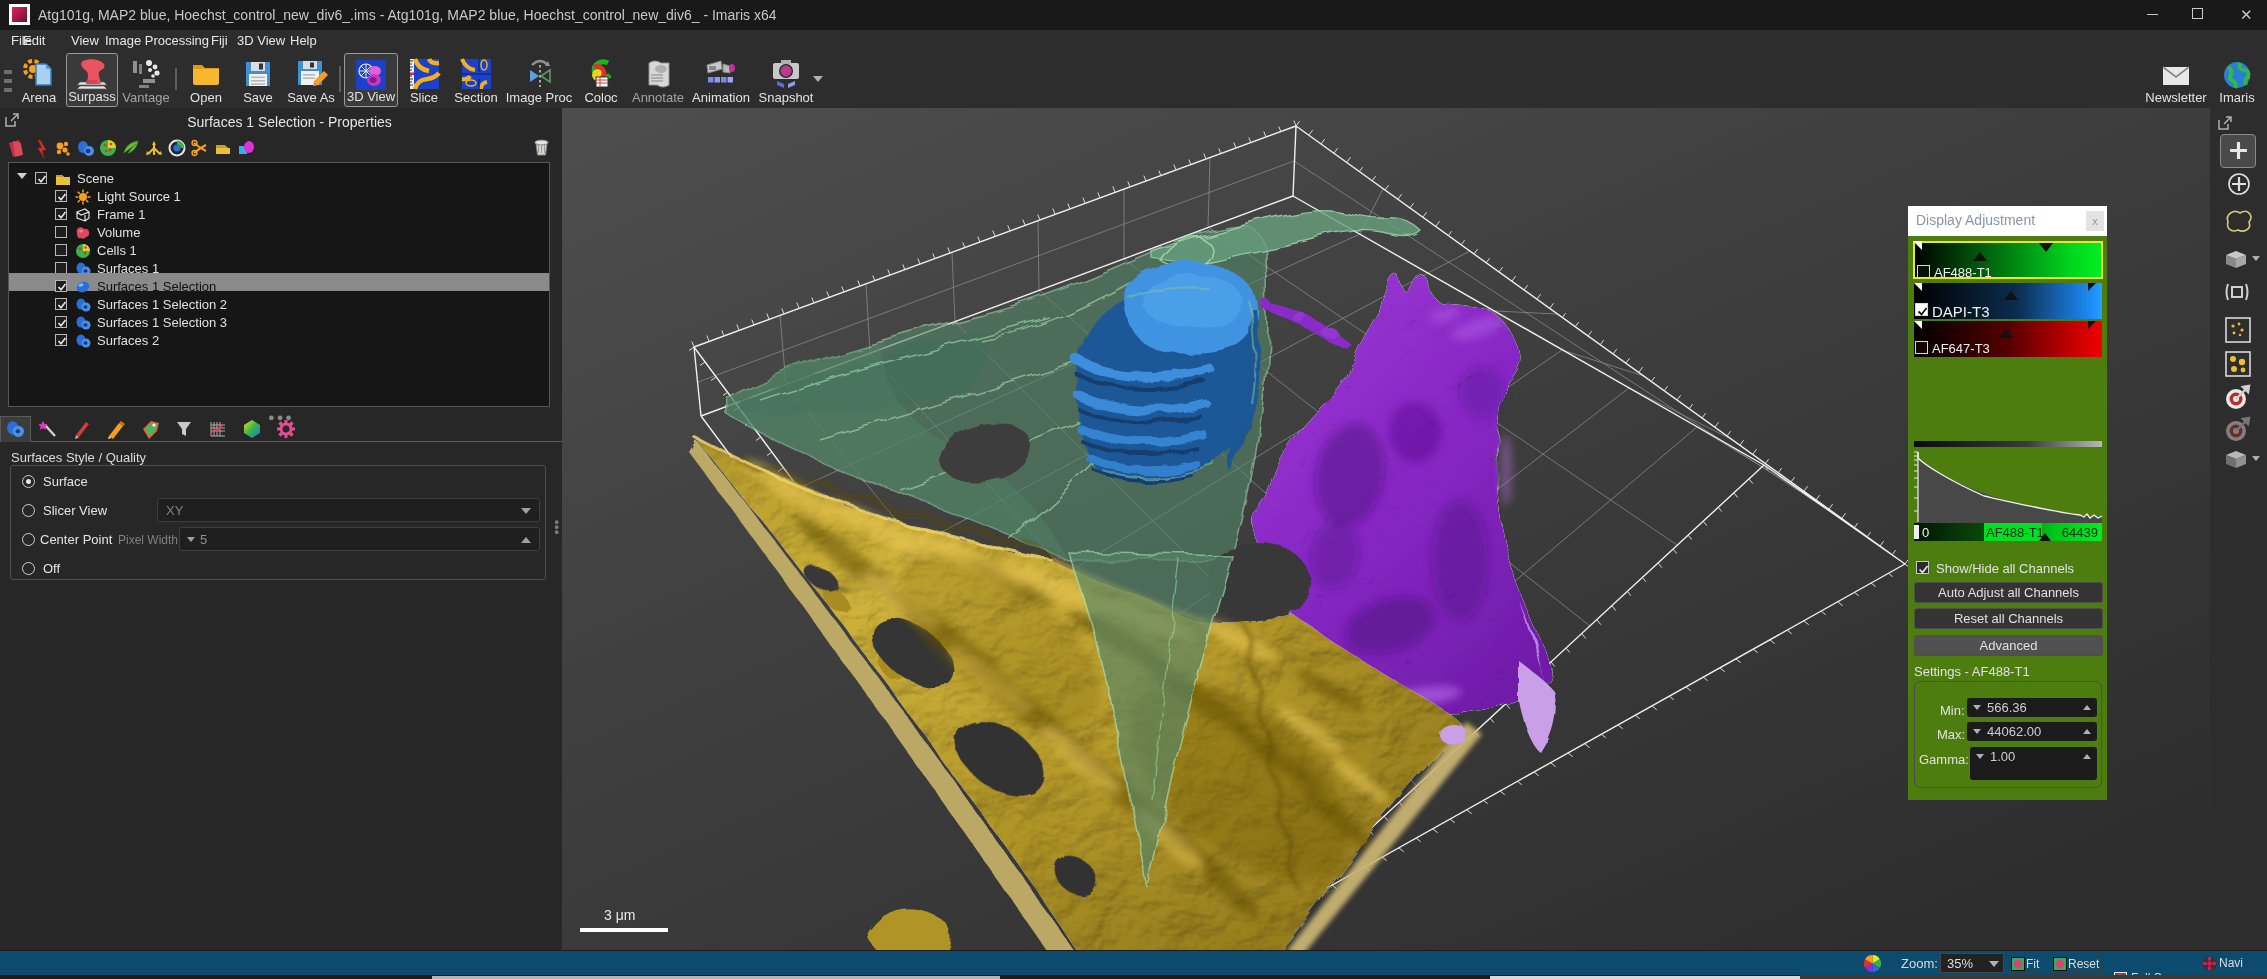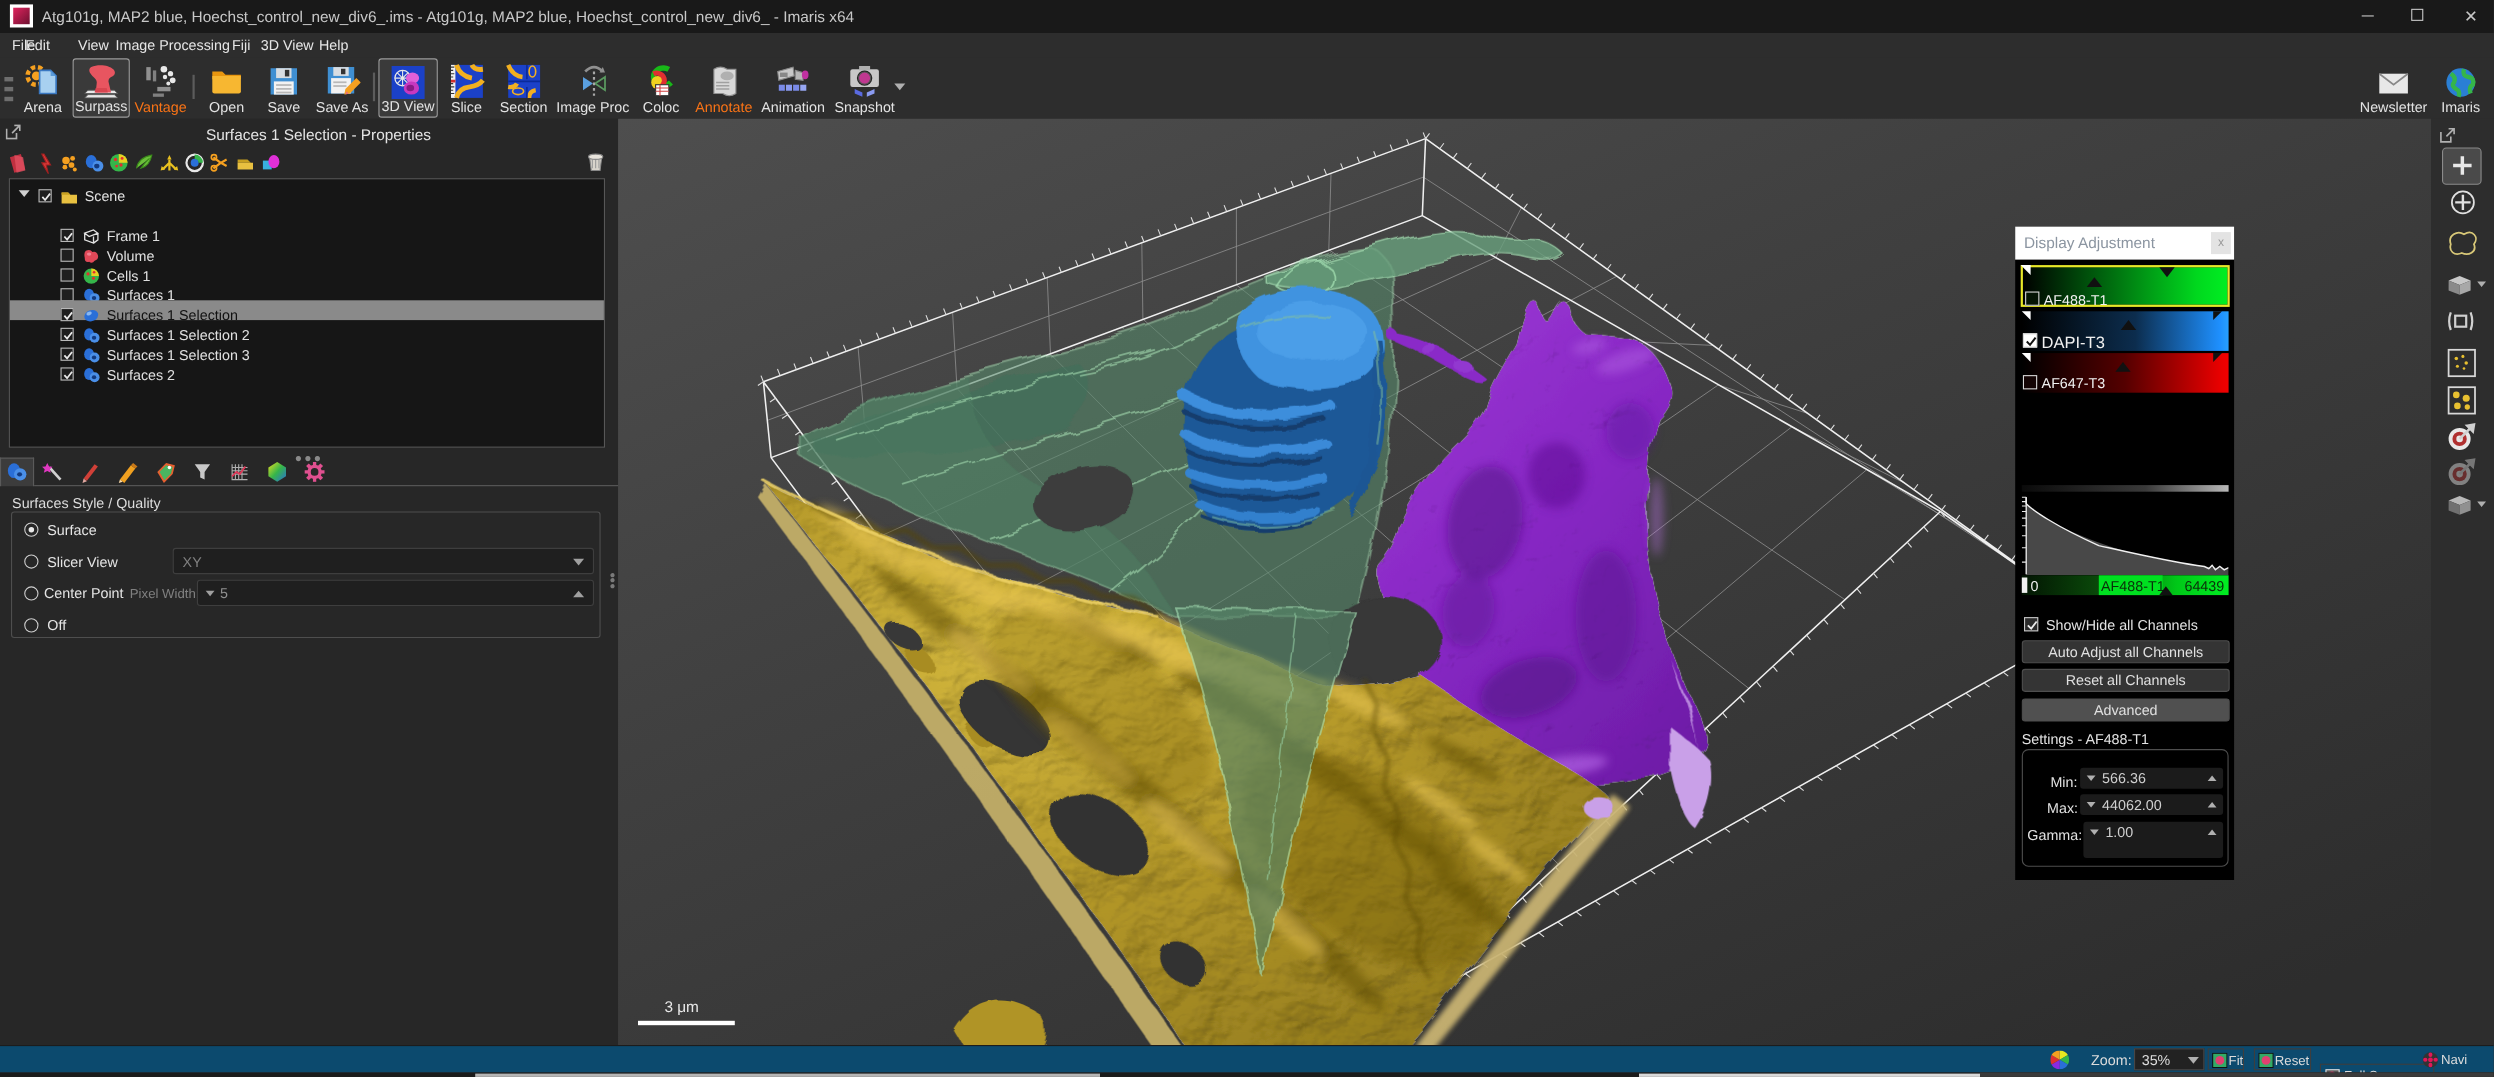--- a/index.html
+++ b/index.html
@@ -7,21 +7,21 @@
     font-family:"Liberation Sans", sans-serif; }
   .abs { position:absolute; }
   #titlebar { position:absolute; left:0; top:0; width:2267px; height:30px; background:#191919; color:#cfcfcf; }
   #titlebar .ttext { position:absolute; left:38px; top:7px; font-size:14px; color:#c8c8c8; }
   #menubar { position:absolute; left:0; top:30px; width:2267px; height:22px; background:#2d2d2d; color:#e6e6e6; font-size:13px; letter-spacing:0; }
   #menubar span { position:absolute; top:3px; }
   #toolbar { position:absolute; left:0; top:52px; width:2267px; height:56px; background:#2d2d2d; }
   .tbtn { position:absolute; top:1px; height:54px; border-radius:3px; text-align:center; }
   .tbtn .lbl { position:absolute; bottom:2px; width:100%; text-align:center; font-size:13px; color:#e2e2e2; }
   .tbtn.sel { background:#3a3a3a; border:1px solid #9a9a9a; }
-  .tbtn.dis .lbl { color:#f97316; }
+  .tbtn.dis .lbl { color:#a3a3a3; }
   .ticon { position:absolute; top:4px; left:50%; transform:translateX(-50%); width:34px; height:34px; }
   #leftpanel { position:absolute; left:0; top:108px; width:562px; height:842px; background:#272727; }
   #statusbar { position:absolute; left:0; top:950px; width:2267px; height:25px; background:#0c4a6e; border-top:1px solid #1c1c1c; color:#dcdcdc; font-size:13px; }
   #taskbar { position:absolute; left:0; top:975px; width:2267px; height:4px; background:#1b1b1b; }
   #viewport { position:absolute; left:562px; top:108px; width:1648px; height:842px;
      background:linear-gradient(155deg,#4d4d4d 0%,#424242 35%,#383838 60%,#2a2a2a 100%); }
   #rightrail { position:absolute; left:2210px; top:108px; width:57px; height:842px; background:#2d2d2d; }
   .treerow { position:absolute; left:0; width:100%; height:18px; color:#e0e0e0; font-size:13px; }
   .cb { position:absolute; width:12px; height:12px; border:1px solid #b8b8b8; background:#1e1e1e; top:2px; } .cb svg{position:absolute;left:0;top:0;}
   .sbtn { position:absolute; left:1914px; width:189px; height:21px; background:#343434; border:1px solid #4e4e4e;
@@ -288,20 +288,34 @@
       <span class="cb" style="left:26px;">
           <svg width="12" height="12" viewBox="0 0 12 12">
             <path d="M2.5 6 L5 8.8 L9.5 3" stroke="#e8e8e8" stroke-width="1.6" fill="none"></path>
           </svg>
         </span>
       <svg class="abs" style="left:46px;top:1px;" width="16" height="16" viewBox="0 0 16 16">
           <path d="M1 4 h6 l2 2 h6 v8 h-14 z" fill="#e8c040"></path>
           <path d="M1 4 h6 l2 2 h-8z" fill="#c8a020"></path>
         </svg>
       <span style="position:absolute;left:68px;top:1px;">Scene</span>
+      </div>
+    <div class="treerow" style="top:25px;">
+        <span class="cb" style="left:46px;">
+          <svg width="12" height="12" viewBox="0 0 12 12">
+            <path d="M2.5 6 L5 8.8 L9.5 3" stroke="#e8e8e8" stroke-width="1.6" fill="none"></path>
+          </svg>
+        </span>
+      <svg class="abs" style="left:66px;top:1px;" width="16" height="16" viewBox="0 0 16 16">
+          <circle cx="8" cy="8" r="4" fill="#f5a020"></circle>
+          <g stroke="#f5a020" stroke-width="1.6">
+            <path d="M8 0.5 v3 M8 12.5 v3 M0.5 8 h3 M12.5 8 h3 M2.7 2.7 l2.1 2.1 M11.2 11.2 l2.1 2.1 M13.3 2.7 l-2.1 2.1 M4.8 11.2 l-2.1 2.1"></path>
+          </g>
+        </svg>
+      <span style="position:absolute;left:88px;top:1px;">Light Source 1</span>
       </div>
     <div class="treerow" style="top:43px;">
         <span class="cb" style="left:46px;">
           <svg width="12" height="12" viewBox="0 0 12 12">
             <path d="M2.5 6 L5 8.8 L9.5 3" stroke="#e8e8e8" stroke-width="1.6" fill="none"></path>
           </svg>
         </span>
       <svg class="abs" style="left:66px;top:1px;" width="16" height="16" viewBox="0 0 16 16">
           <path d="M2 5 l8 -3 4 3 -8 3 z M2 5 v6 l8 3 v-6 M14 5 v6 l-4 3" fill="none" stroke="#e0e0e0" stroke-width="1.2"></path>
         </svg>
@@ -708,21 +722,21 @@
       <circle cx="13" cy="15" r="3" fill="#e8e8e8"></circle>
       <path d="M13 15 L26 2 M20 3 l6 -1 -1 6 z" stroke="#d0d0d0" stroke-width="2.4" fill="#d0d0d0"></path>
     </svg>
   <svg class="abs" style="left:13px;top:340px;" width="26" height="24" viewBox="0 0 26 24">
       <path d="M3 7 l10 -4 10 4 -10 4 z" fill="#b8b8b8"></path>
       <path d="M3 7 v9 l10 4 v-9 z" fill="#707070"></path>
       <path d="M23 7 v9 l-10 4 v-9 z" fill="#909090"></path>
     </svg>
   <div class="abs" style="left:42px;top:348px;width:0;height:0;border-left:4px solid transparent;border-right:4px solid transparent;border-top:5px solid #b0b0b0;"></div>
 </div>
-<div id="dapanel" class="abs" style="left:1832px;top:206px;width:199px;height:594px;background:#000000;">
+<div id="dapanel" class="abs" style="left:1908px;top:206px;width:199px;height:594px;background:#4d7c0f;">
   <div class="abs" style="left:0;top:0;width:199px;height:30px;background:#ffffff;">
     <span class="abs" style="left:8px;top:6px;font-size:14px;color:#8b95a1;">Display Adjustment</span>
     <div class="abs" style="left:178px;top:5px;width:18px;height:20px;background:#e3e3e3;color:#9a9a9a;font-size:11px;text-align:center;line-height:20px;">x</div>
   </div>
   <div class="abs" style="left:5px;top:35px;width:190px;height:38px;border:2px solid #e8e828;background:linear-gradient(90deg,#000,#00d81e 85%,#00ee22);">
     <div class="abs" style="left:2px;top:22px;width:13px;height:13px;border:1px solid #d8d8d8;background:#041404;"></div>
     <span class="abs" style="left:19px;top:22px;font-size:13px;color:#f0f0f0;">AF488-T1</span>
     <div class="abs" style="left:-2px;top:-2px;width:0;height:0;border-left:9px solid transparent;border-top:9px solid #fff;"></div>
     <div class="abs" style="left:124px;top:0px;width:0;height:0;border-left:7px solid transparent;border-right:7px solid transparent;border-top:9px solid #111;"></div>
     <div class="abs" style="left:58px;top:9px;width:0;height:0;border-left:7px solid transparent;border-right:7px solid transparent;border-bottom:9px solid #111;"></div>

